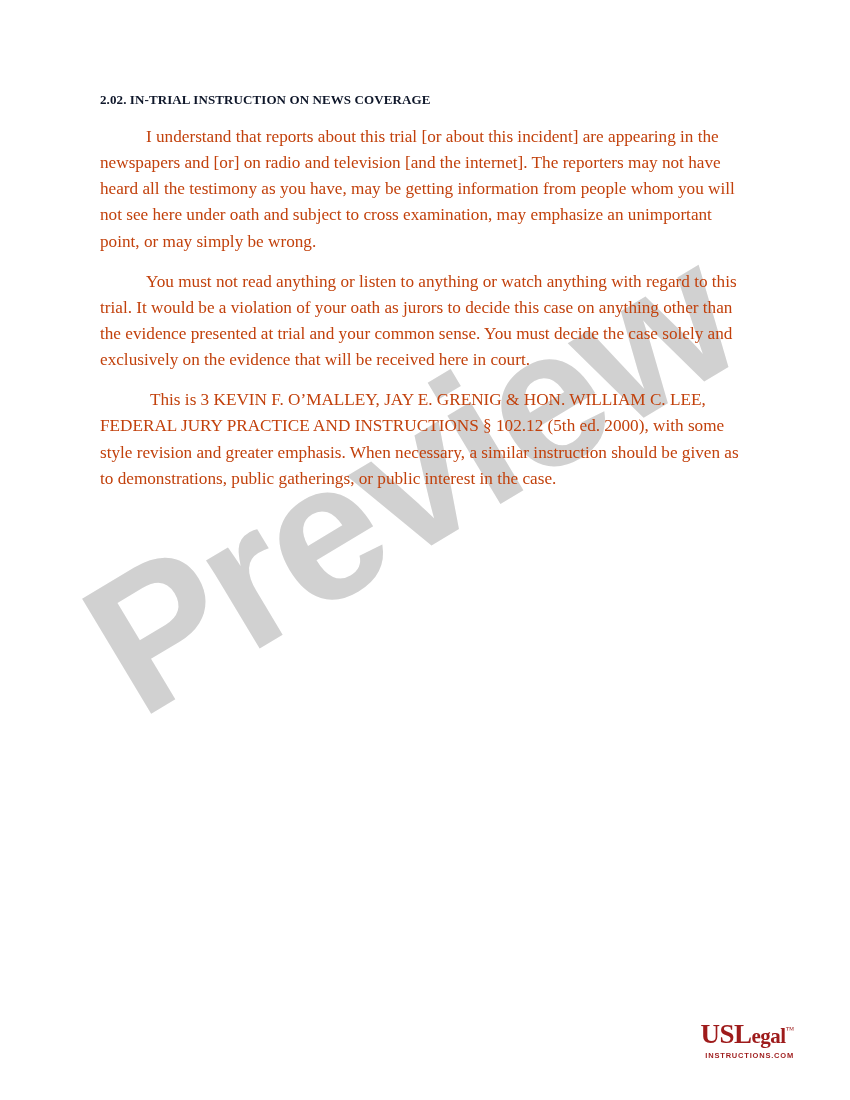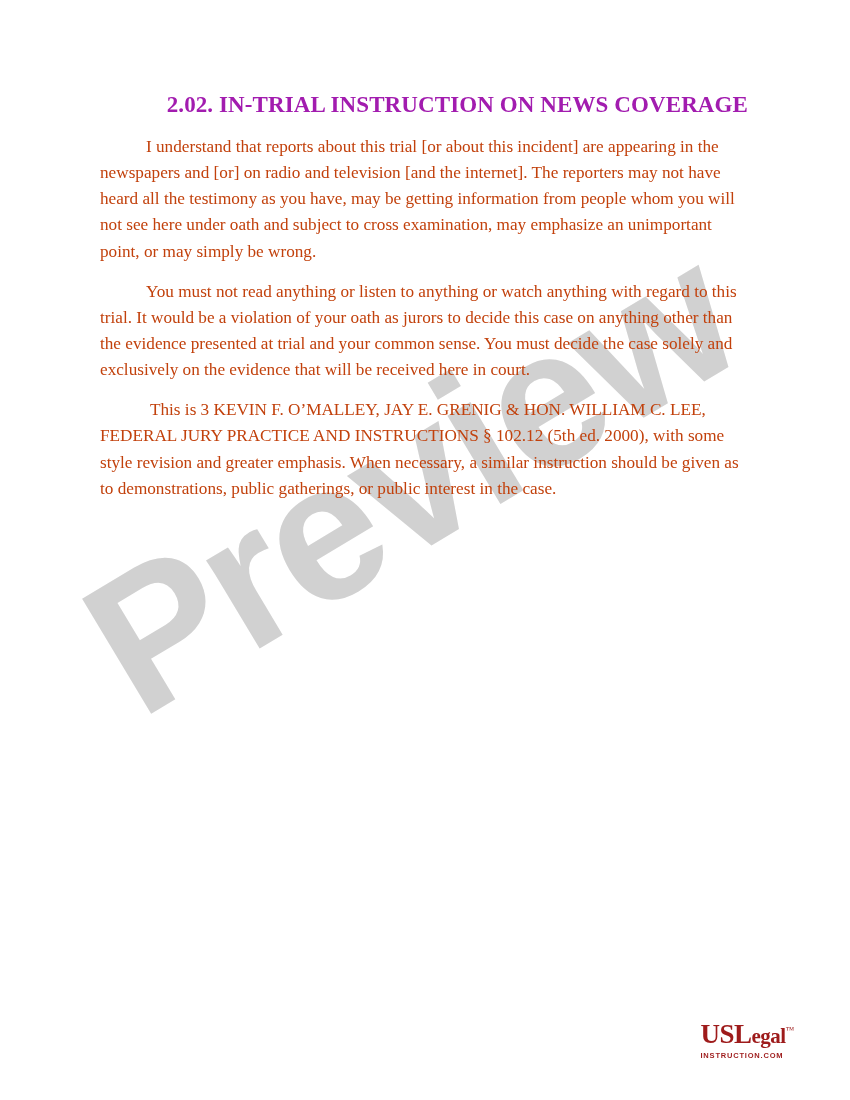--- a/index.html
+++ b/index.html
@@ -26,26 +26,26 @@
   .content {
     position: absolute;
     left: 100px;
     top: 92px;
     width: 648px;
     z-index: 3;
   }
 
   .doc-title {
     font-family: "Liberation Serif", serif;
-    font-size: 23px;
+    font-size: 13px;
     font-weight: bold;
-    text-align: right;
+    text-align: left;
     letter-spacing: 0.1px;
     margin: 0 0 16px 0;
-    color: #a21caf;
+    color: #0f172a;
   }
 
   .para {
     font-size: 17.2px;
     line-height: 1.52;
     color: #c2410c;
     text-align: left;
     margin: 0 0 14px 0;
     text-indent: 46px;
   }
@@ -88,21 +88,21 @@
     letter-spacing: -4px;
     white-space: nowrap;
   }
 
   
   .logo {
     position: absolute;
     right: 56px;
     bottom: 40px;
     z-index: 4;
-    text-align: left;
+    text-align: right;
   }
   .logo-main {
     font-family: "Liberation Serif", serif;
     font-size: 27px;
     font-weight: bold;
     color: #9e1b1b;
     letter-spacing: -0.5px;
     line-height: 1;
     white-space: nowrap;
   }
@@ -145,16 +145,16 @@
     <p class="para">I understand that reports about this trial [or about this incident] are appearing in the newspapers and [or] on radio and television [and the internet]. The reporters may not have heard all the testimony as you have, may be getting information from people whom you will not see here under oath and subject to cross examination, may emphasize an unimportant point, or may simply be wrong.</p>
 
     <p class="para">You must not read anything or listen to anything or watch anything with regard to this trial. It would be a violation of your oath as jurors to decide this case on anything other than the evidence presented at trial and your common sense. You must decide the case solely and exclusively on the evidence that will be received here in court.</p>
 
 
     <p class="para comment">This is 3 KEVIN F. O’MALLEY, JAY E. GRENIG &amp; HON. WILLIAM C. LEE, FEDERAL JURY PRACTICE AND INSTRUCTIONS § 102.12 (5th ed. 2000), with some style revision and greater emphasis. When necessary, a similar instruction should be given as to demonstrations, public gatherings, or public interest in the case.</p>
   </div>
 
   <div class="logo">
     <div class="logo-main"><span class="us">US</span><span class="l-big">L</span><span class="egal">egal</span><span class="logo-tm">™</span></div>
-    <div class="logo-sub">INSTRUCTION.COM</div>
+    <div class="logo-sub">INSTRUCTIONS.COM</div>
   </div>
 
 </div>
 
 </body></html>

